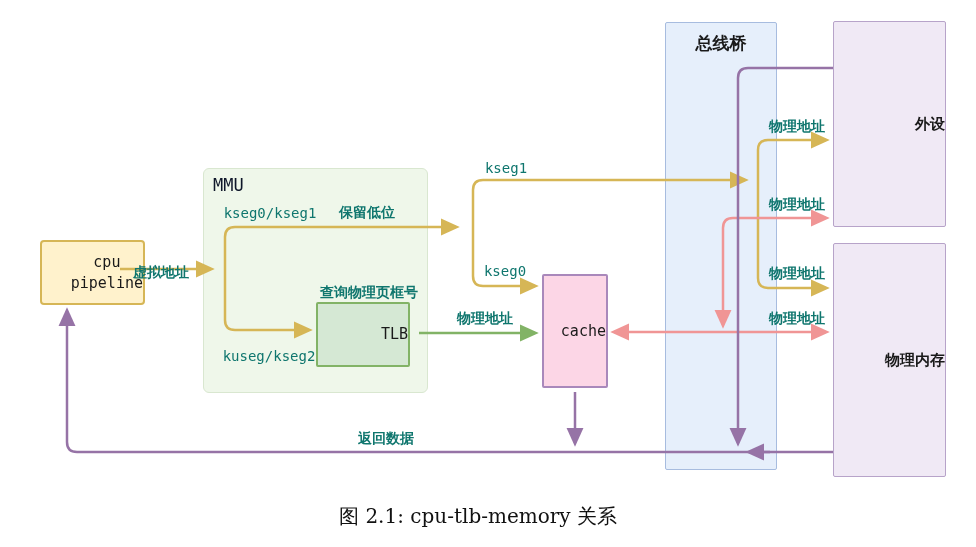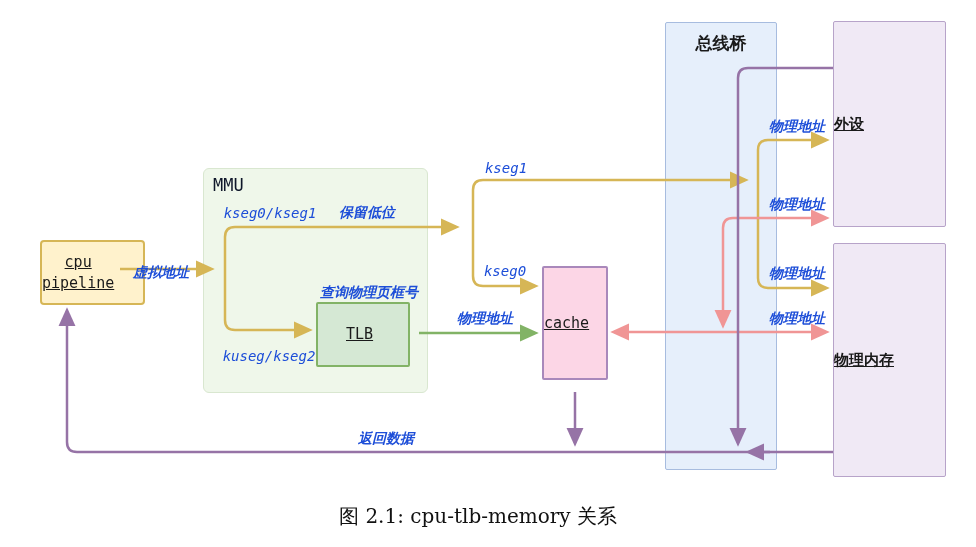--- a/index.html
+++ b/index.html
@@ -9,24 +9,23 @@
     height: 547px;
     background: #ffffff;
     font-family: "DejaVu Sans", sans-serif;
     overflow: hidden;
   }
   .node {
     position: absolute;
     box-sizing: border-box;
     display: flex;
     align-items: center;
-    justify-content: flex-start;
+    justify-content: flex-end;
     text-align: center;
     color: #1a1a1a;
-    text-decoration: underline;
   }
   .node-label {
     font-family: "DejaVu Sans Mono", monospace;
     font-size: 15px;
     white-space: pre-line;
     line-height: 21px;
   }
   .cjk-node-label {
     font-family: "DejaVu Sans", sans-serif;
     font-weight: 600;
@@ -42,21 +41,21 @@
   }
   .mmu-title {
     position: absolute; left: 213px; top: 175px;
     font-family: "DejaVu Sans Mono", monospace; font-size: 17px; color: #0f172a;
   }
   .tlb-box {
     left: 316px; top: 302px; width: 94px; height: 65px;
     background: #d5e8d4; border: 2px solid #82b366; border-radius: 2px; padding-left: 28px;
   }
   .cache-box {
-    left: 542px; top: 266px; width: 66px; height: 114px;
+    left: 542px; top: 274px; width: 66px; height: 114px;
     background: #fcd6e6; border: 2px solid #a988bb; border-radius: 2px;
   }
   .bridge-box {
     left: 665px; top: 22px; width: 112px; height: 448px;
     background: rgba(226, 236, 250, 0.85); border: 1px solid #a7bcdf; border-radius: 2px;
   }
   .bridge-title {
     position: absolute; left: 721px; top: 43px; transform: translate(-50%, -50%);
     font-family: "DejaVu Sans", sans-serif; font-weight: 600; font-size: 17px; color: #1a1a1a;
     white-space: nowrap;
@@ -70,22 +69,21 @@
     background: #f0e9f5; border: 1.5px solid #b7a3c9; border-radius: 2px;
   }
   svg.edges {
     position: absolute; left: 0; top: 0; z-index: 5; pointer-events: none;
   }
   .edge-label {
     position: absolute;
     transform: translate(-50%, -50%);
     white-space: nowrap;
     z-index: 6;
-    color: #1d4ed8;
-    font-style: italic;
+    color: #0f766e;
   }
   .edge-label.cjk {
     font-family: "DejaVu Sans", sans-serif;
     font-weight: 600;
     font-size: 14px;
   }
   .edge-label.mono {
     font-family: "DejaVu Sans Mono", monospace;
     font-weight: 400;
     font-size: 14px;

